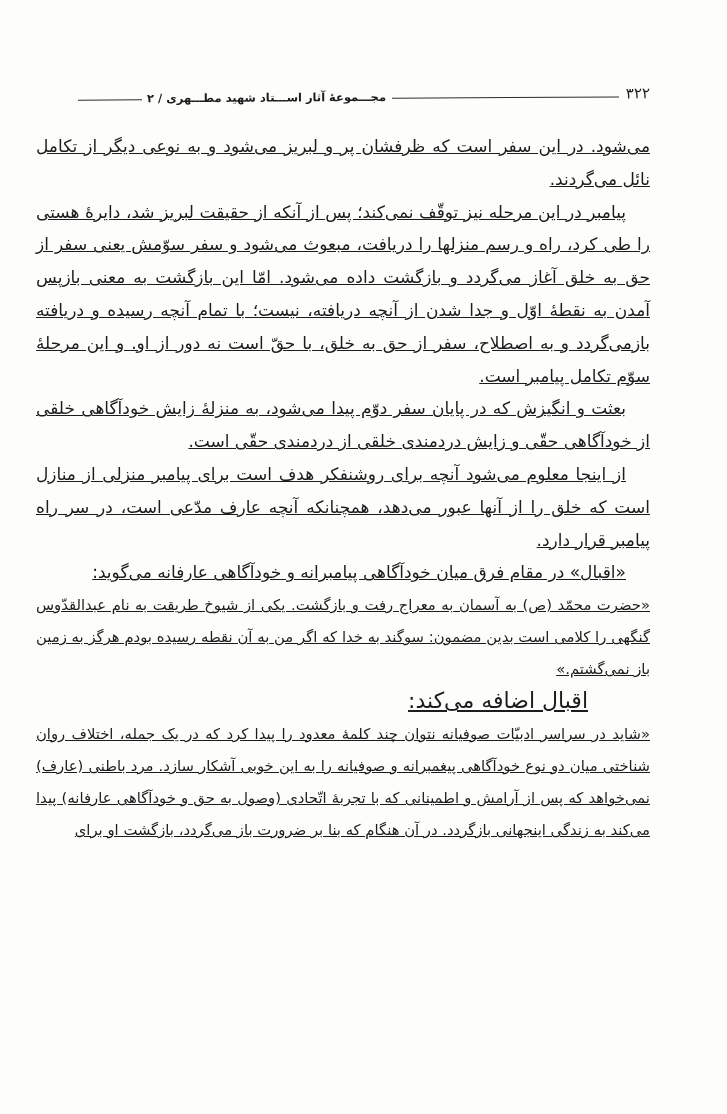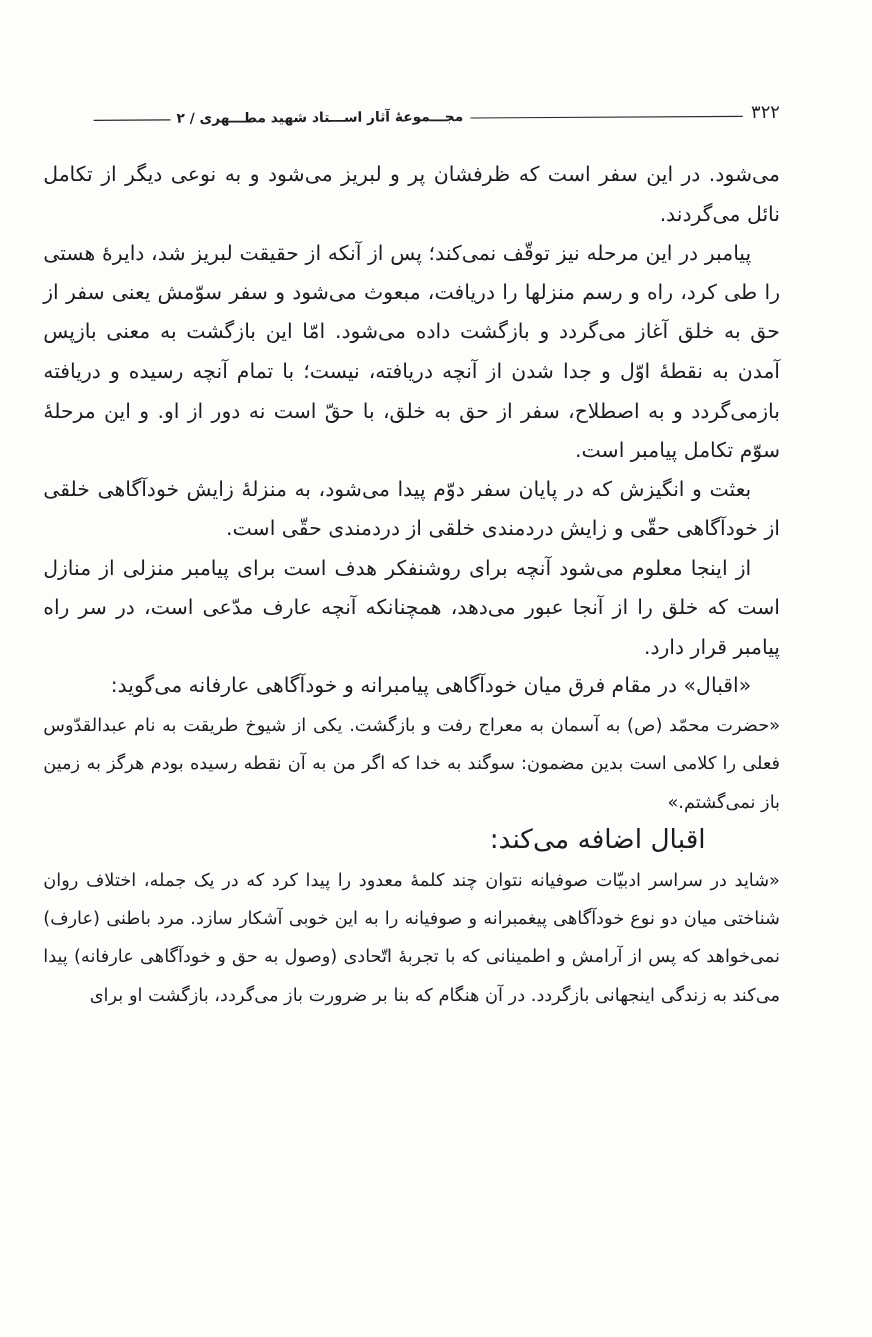--- a/index.html
+++ b/index.html
@@ -39,20 +39,21 @@
     font-size: 11.5px;
     font-weight: bold;
     white-space: nowrap;
     padding-top: 3px;
   }
   
   .content {
     margin: 26px 77px 0 36px;
     direction: rtl;
     text-align: justify;
+    text-decoration: underline;
   }
   .content p { margin: 0; }
   .para {
     font-size: 17px;
     line-height: 32.8px;
   }
   .para.indent { text-indent: 24px; }
   .quote {
     font-size: 14.8px;
     line-height: 32px;
@@ -74,20 +75,20 @@
     <span class="page-number">۳۲۲</span>
     <span class="h-rule long"></span>
     <span class="running-title">مجـــموعهٔ آثار اســـتاد شهید مطـــهری / ۲</span>
     <span class="h-rule short"></span>
   </div>
 
   <div class="content">
     <p class="para">می‌شود. در این سفر است که ظرفشان پر و لبریز می‌شود و به نوعی دیگر از تکامل نائل می‌گردند.</p>
     <p class="para indent">پیامبر در این مرحله نیز توقّف نمی‌کند؛ پس از آنکه از حقیقت لبریز شد، دایرهٔ هستی را طی کرد، راه و رسم منزلها را دریافت، مبعوث می‌شود و سفر سوّمش یعنی سفر از حق به خلق آغاز می‌گردد و بازگشت داده می‌شود. امّا این بازگشت به معنی بازپس آمدن به نقطهٔ اوّل و جدا شدن از آنچه دریافته، نیست؛ با تمام آنچه رسیده و دریافته بازمی‌گردد و به اصطلاح، سفر از حق به خلق، با حقّ است نه دور از او. و این مرحلهٔ سوّم تکامل پیامبر است.</p>
     <p class="para indent">بعثت و انگیزش که در پایان سفر دوّم پیدا می‌شود، به منزلهٔ زایش خودآگاهی خلقی از خودآگاهی حقّی و زایش دردمندی خلقی از دردمندی حقّی است.</p>
-    <p class="para indent">از اینجا معلوم می‌شود آنچه برای روشنفکر هدف است برای پیامبر منزلی از منازل است که خلق را از آنجا عبور می‌دهد، همچنانکه آنچه عارف مدّعی است، در سر راه پیامبر قرار دارد.</p>
+    <p class="para indent">از اینجا معلوم می‌شود آنچه برای روشنفکر هدف است برای پیامبر منزلی از منازل است که خلق را از آنها عبور می‌دهد، همچنانکه آنچه عارف مدّعی است، در سر راه پیامبر قرار دارد.</p>
     <p class="para indent">«اقبال» در مقام فرق میان خودآگاهی پیامبرانه و خودآگاهی عارفانه می‌گوید:</p>
-    <p class="quote">«حضرت محمّد (ص) به آسمان به معراج رفت و بازگشت. یکی از شیوخ طریقت به نام عبدالقدّوس فعلی را کلامی است بدین مضمون: سوگند به خدا که اگر من به آن نقطه رسیده بودم هرگز به زمین باز نمی‌گشتم.»</p>
+    <p class="quote">«حضرت محمّد (ص) به آسمان به معراج رفت و بازگشت. یکی از شیوخ طریقت به نام عبدالقدّوس گنگهی را کلامی است بدین مضمون: سوگند به خدا که اگر من به آن نقطه رسیده بودم هرگز به زمین باز نمی‌گشتم.»</p>
     <p class="subhead">اقبال اضافه می‌کند:</p>
     <p class="quote">«شاید در سراسر ادبیّات صوفیانه نتوان چند کلمهٔ معدود را پیدا کرد که در یک جمله، اختلاف روان شناختی میان دو نوع خودآگاهی پیغمبرانه و صوفیانه را به این خوبی آشکار سازد. مرد باطنی (عارف) نمی‌خواهد که پس از آرامش و اطمینانی که با تجربهٔ اتّحادی (وصول به حق و خودآگاهی عارفانه) پیدا می‌کند به زندگی اینجهانی بازگردد. در آن هنگام که بنا بر ضرورت باز می‌گردد، بازگشت او برای</p>
   </div>
 
 </div>
 
 </body></html>

